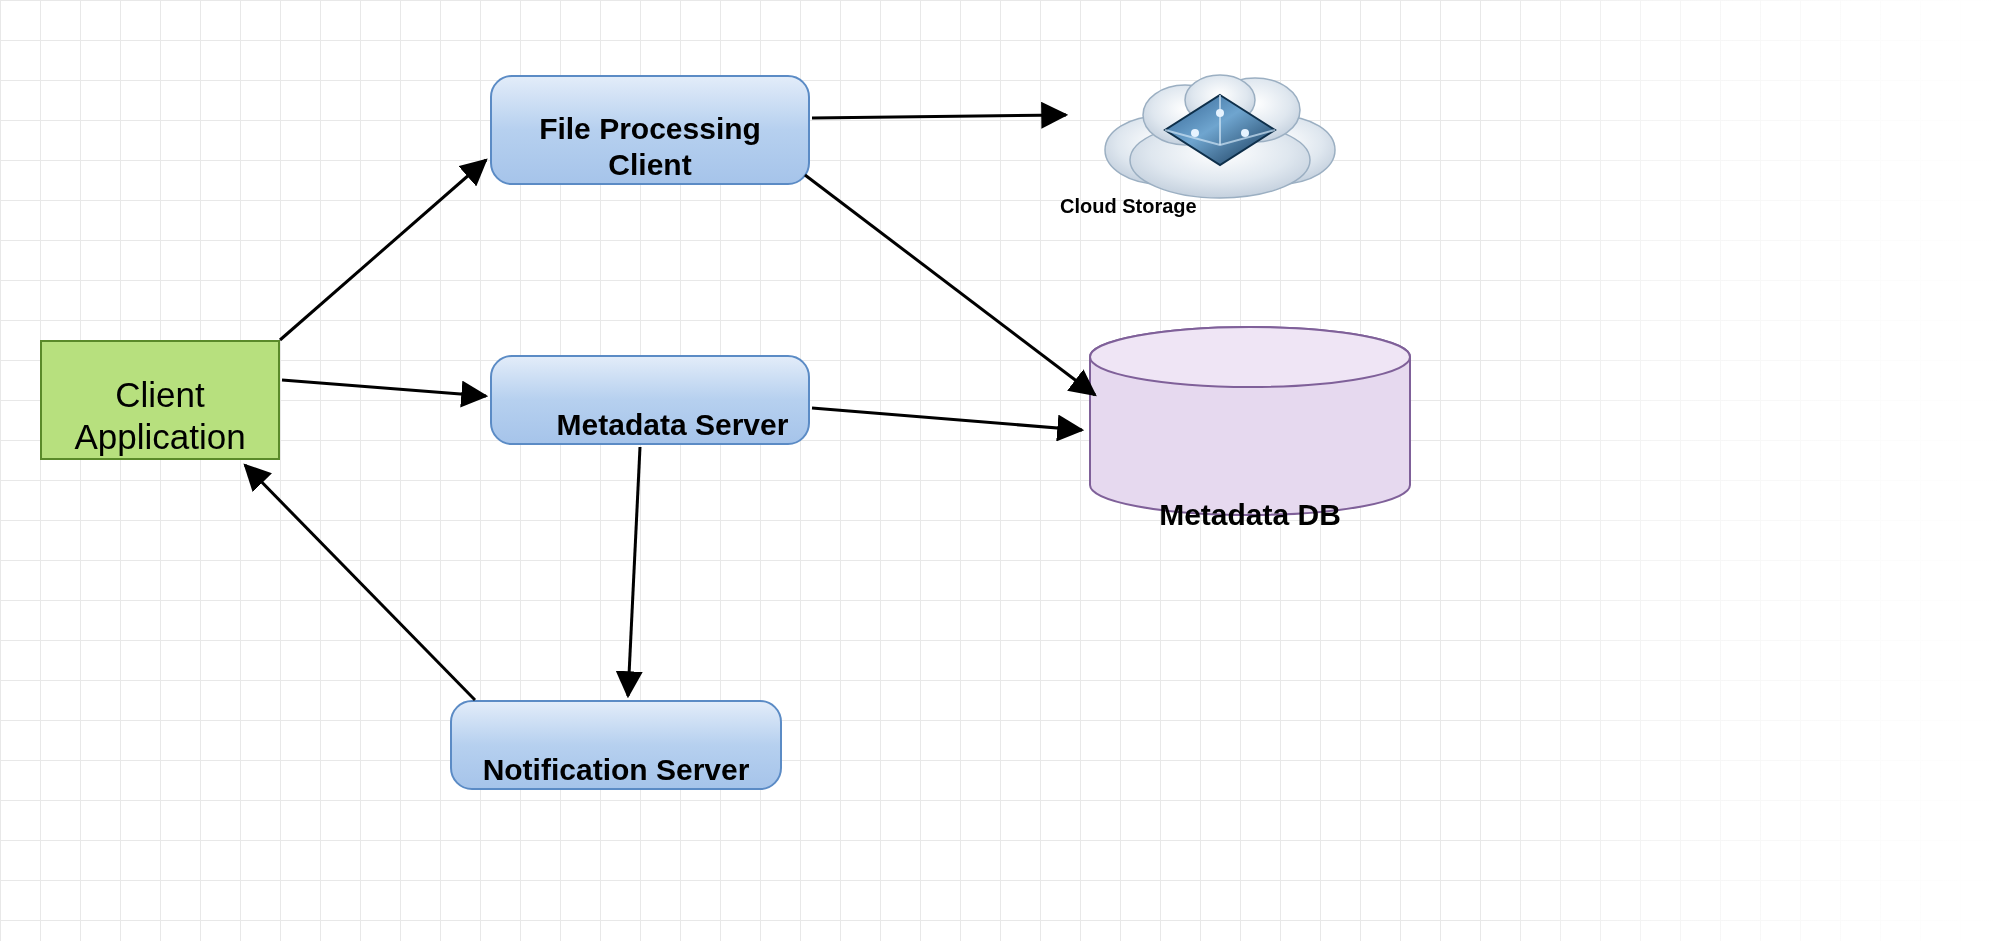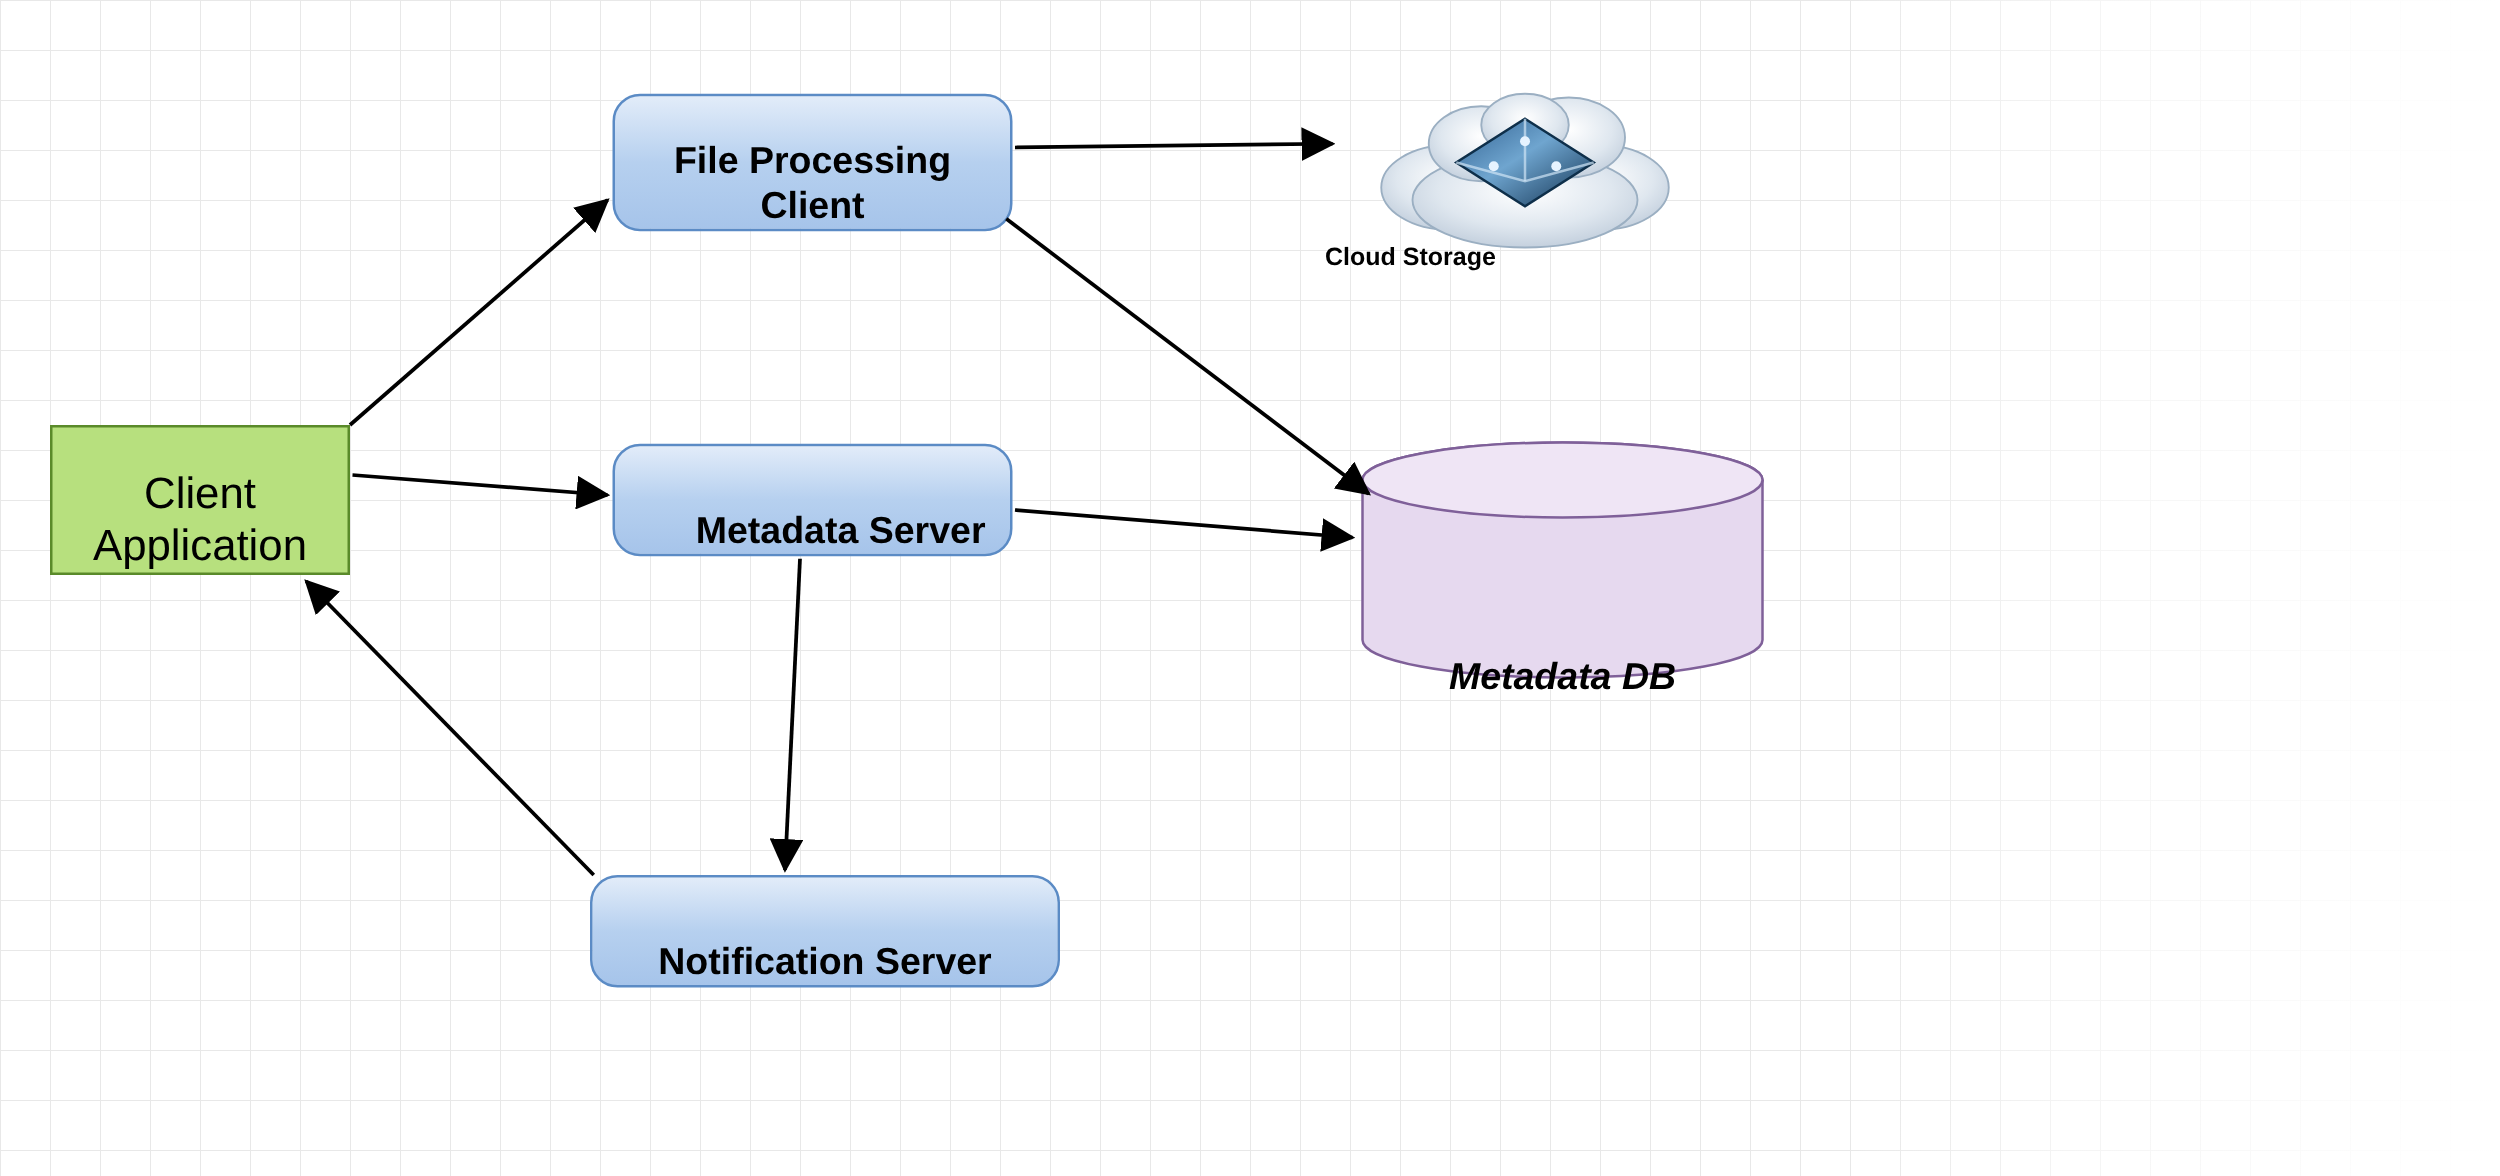--- a/index.html
+++ b/index.html
@@ -54,46 +54,45 @@
     top: 75px;
     height: 110px;
   }
   .metadata-srv {
     left: 490px;
     top: 355px;
     height: 90px;
     padding-left: 45px;
   }
   .notif-srv {
-    left: 472px;
+    left: 450px;
     top: 700px;
-    width: 376px;
+    width: 332px;
     height: 90px;
   }
   .cloud-wrap {
     left: 1050px;
     top: 30px;
     width: 300px;
     height: 200px;
     flex-direction: column;
   }
   .cloud-label {
     position: absolute;
     left: 1060px;
     top: 195px;
     width: 280px;
     font-size: 20px;
     font-weight: 700;
   }
   .db-wrap {
     left: 1085px;
-    top: 352px;
+    top: 325px;
     width: 330px;
     height: 180px;
-    font-style: italic;
   }
   .db-label {
     font-size: 30px;
     font-weight: 700;
   }
   svg.overlay {
     position: absolute;
     left: 0;
     top: 0;
     width: 2000px;

